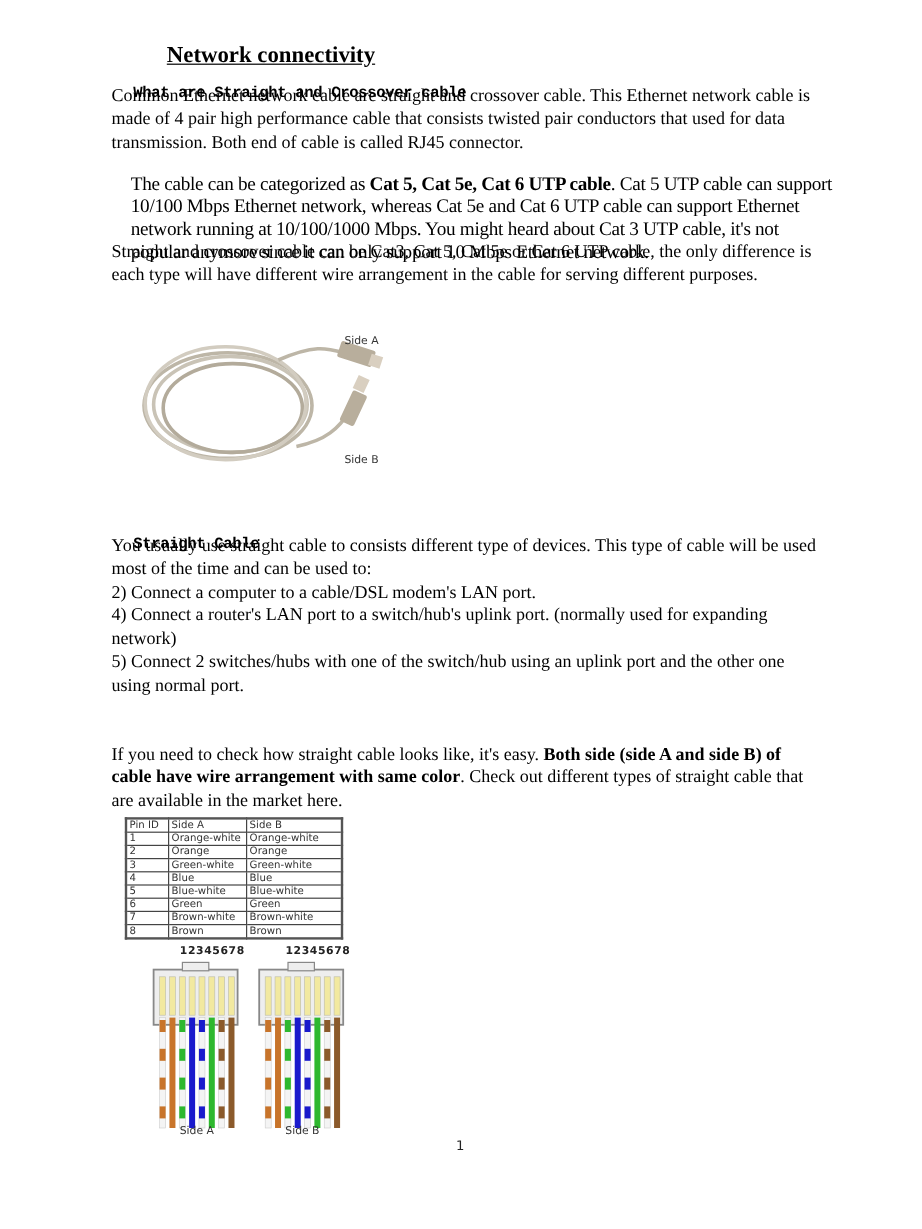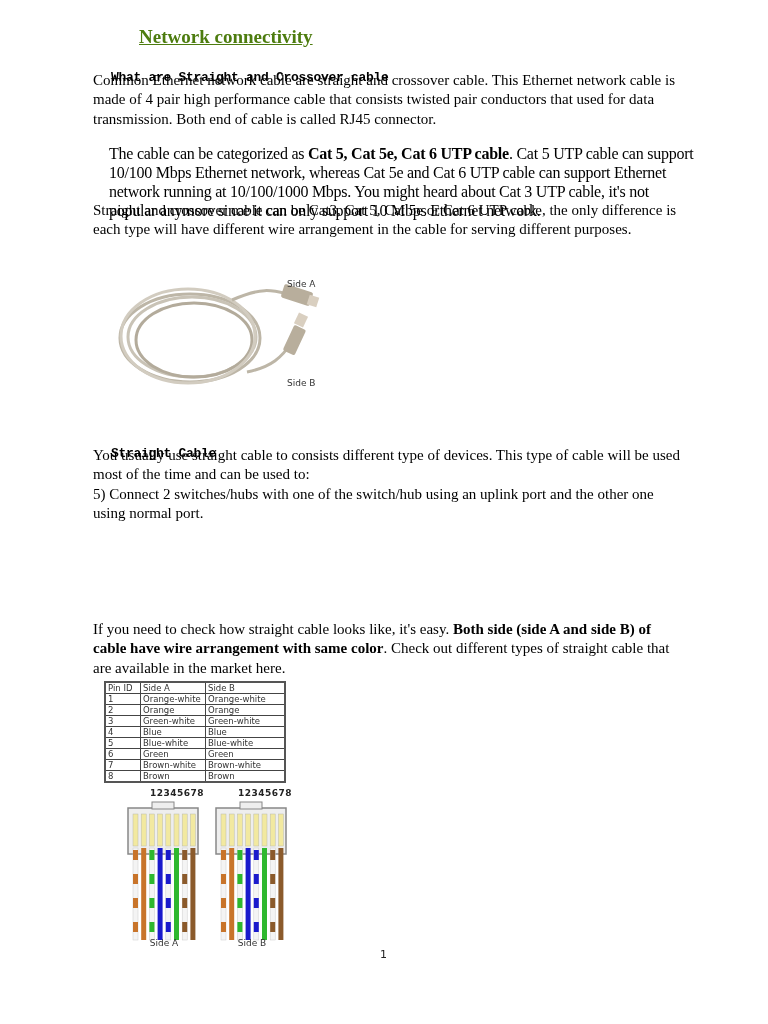--- a/index.html
+++ b/index.html
@@ -40,21 +40,21 @@
   .conn-label { position: absolute; bottom: 0; width: 100%; text-align: center;
     font-family: "DejaVu Sans", sans-serif; font-size: 9px; color: #333; }
   .pin-nums { position: absolute; top: 0; width: 100%; text-align: right;
     font-family: "DejaVu Sans", sans-serif; font-size: 9px; font-weight: bold; letter-spacing: 0.5px; color: #222; }
   .page-num { position: absolute; left: 380px; top: 948px;
     font-family: "DejaVu Sans", sans-serif; font-size: 11px; color: #222; }
 </style>
 </head>
 <body>
 
-<h1 class="title" style="color: #4d7c0f;">Network connectivity</h1>
+<h1 class="title" style="color: #000000; margin-top: 10px;">Network connectivity</h1>
 <h2 class="h2" style="top:52px;">What are Straight and Crossover cable</h2>
 
 <p class="serif" style="top:71px;">Common Ethernet network cable are straight and crossover cable. This Ethernet network cable is made of 4 pair high performance cable that consists twisted pair conductors that used for data transmission. Both end of cable is called RJ45 connector.</p>
 
 <p class="sans" style="top:128px;"><span>The cable can be categorized as </span><b>Cat 5, Cat 5e, Cat 6 UTP cable</b><span>. Cat 5 UTP cable can support 10/100 Mbps Ethernet network, whereas Cat 5e and Cat 6 UTP cable can support Ethernet network running at 10/100/1000 Mbps. You might heard about Cat 3 UTP cable, it's not popular anymore since it can only support 10 Mbps Ethernet network.</span></p>
 
 <p class="serif" style="top:201px;">Straight and crossover cable can be Cat3, Cat 5, Cat 5e or Cat 6 UTP cable, the only difference is each type will have different wire arrangement in the cable for serving different purposes.</p>
 
 <div class="cable-fig">
   <svg width="225" height="122" viewBox="0 0 225 122">
@@ -77,20 +77,22 @@
     <text x="175" y="15" font-family="DejaVu Sans, sans-serif" font-size="9" fill="#333">Side A</text>
     <text x="175" y="114" font-family="DejaVu Sans, sans-serif" font-size="9" fill="#333">Side B</text>
   </svg>
 </div>
 
 <h2 class="h2" style="top:428px;">Straight Cable</h2>
 
 <p class="serif" style="top:446px;">You usually use straight cable to consists different type of devices. This type of cable will be used most of the time and can be used to:</p>
 
 <div class="serif" style="top:485px;">
+  <span class="list-line">2) Connect a computer to a cable/DSL modem's LAN port.</span>
+  <span class="list-line">4) Connect a router's LAN port to a switch/hub's uplink port. (normally used for expanding network)</span>
   <span class="list-line">5) Connect 2 switches/hubs with one of the switch/hub using an uplink port and the other one using normal port.</span>
 </div>
 
 <p class="serif" style="top:620px;"><span>If you need to check how straight cable looks like, it's easy. </span><b>Both side (side A and side B) of cable have wire arrangement with same color</b><span>. Check out different types of straight cable that are available in the market here.</span></p>
 
 <table class="pin-table">
   <tbody>
       <tr>
     <td class="c0">Pin ID</td>
     <td class="c1">Side A</td>

